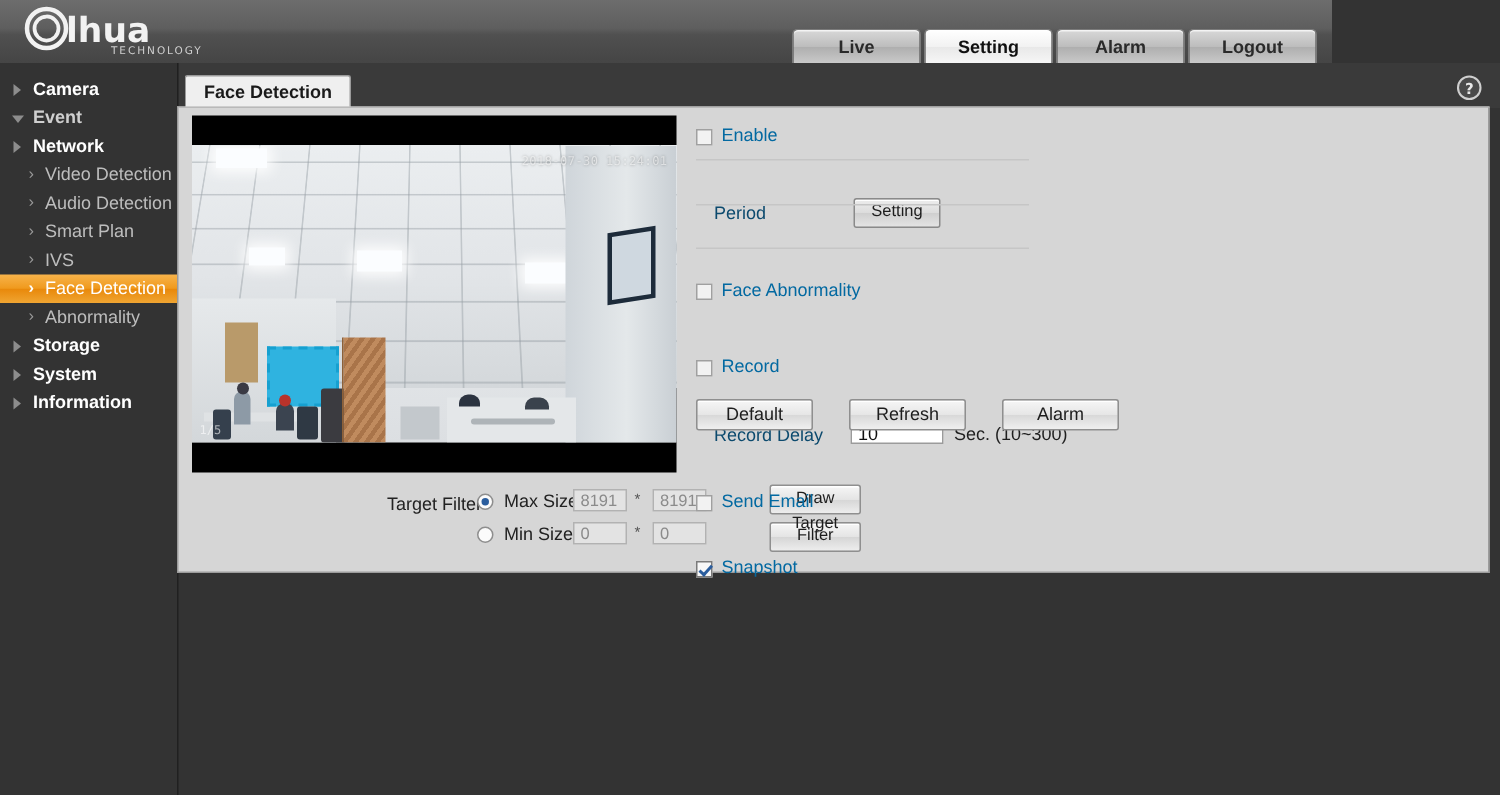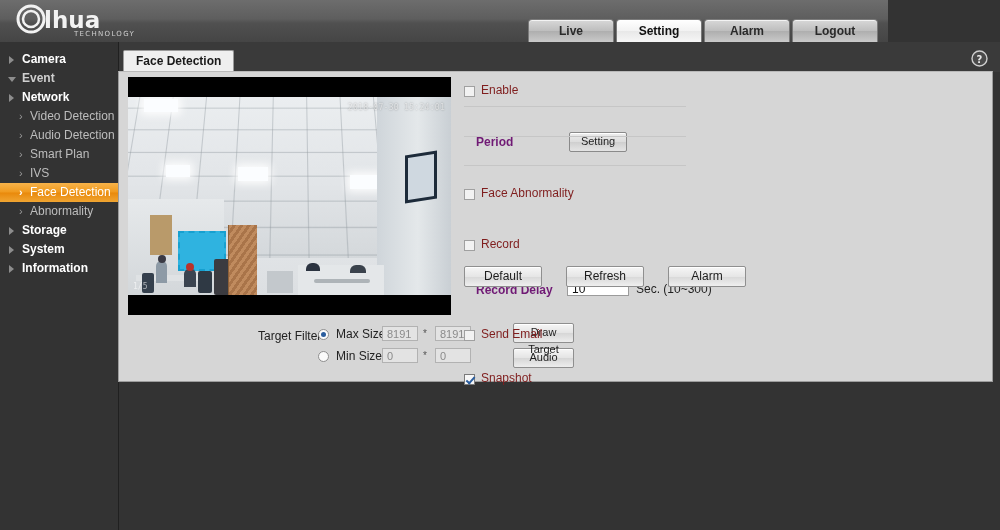--- a/index.html
+++ b/index.html
@@ -176,23 +176,23 @@
   .row{position:relative;height:22px;}
   .cb{
     position:absolute;left:0;top:4px;width:11px;height:11px;box-sizing:border-box;
     background:#f2f2f2;border:1px solid #a0a0a0;cursor:pointer;
   }
   .cb.on{background:#f7f7f7;border-color:#7a7a7a;}
   .cb.on::after{
     content:"";position:absolute;left:3px;top:0px;width:3px;height:7px;
     border:solid #2a5d9e;border-width:0 2px 2px 0;transform:rotate(42deg);
   }
-  .cblabel{position:absolute;left:17px;top:1px;color:#7f1d1d;font-size:12px;white-space:nowrap;}
+  .cblabel{position:absolute;left:17px;top:1px;color:#0369a1;font-size:12px;white-space:nowrap;}
   .sep{position:absolute;left:0;width:222px;height:1px;background:#c6c6c6;}
-  .ilabel{position:absolute;color:#701a75;font-size:12px;font-weight:bold;}
+  .ilabel{position:absolute;color:#0c4a6e;font-size:12px;}
   .setbtn{
     position:absolute;width:56px;height:18px;line-height:17px;text-align:center;
     font-size:11px;color:#1d1d1d;
     background:linear-gradient(to bottom,#ededed 0%,#dcdcdc 50%,#cfcfcf 51%,#e4e4e4 100%);
     border:1px solid #8a8a8a;border-radius:2px;cursor:pointer;user-select:none;
     box-shadow:inset 0 1px 0 #fff;
   }
   .txtin{
     position:absolute;width:62px;height:16px;line-height:16px;
     background:#ffffff;border:1px solid #9b9b9b;color:#111;
@@ -352,21 +352,21 @@
       <div class="rline r2">
         <span class="radio"></span>
         <span class="rtext">Min Size</span>
         <span class="numin" style="left:64px;">0</span>
         <span class="star" style="left:105px;">*</span>
         <span class="numin" style="left:117px;">0</span>
       </div>
 
       <div class="btncol">
         <div class="gbtn">Draw Target</div>
-        <div class="gbtn">Audio</div>
+        <div class="gbtn">Filter</div>
       </div>
     </div>
 
     <div class="settings">
 
       <div class="row" style="top:4px;">
         <span class="cb"></span>
         <span class="cblabel">Enable</span>
       </div>
 

